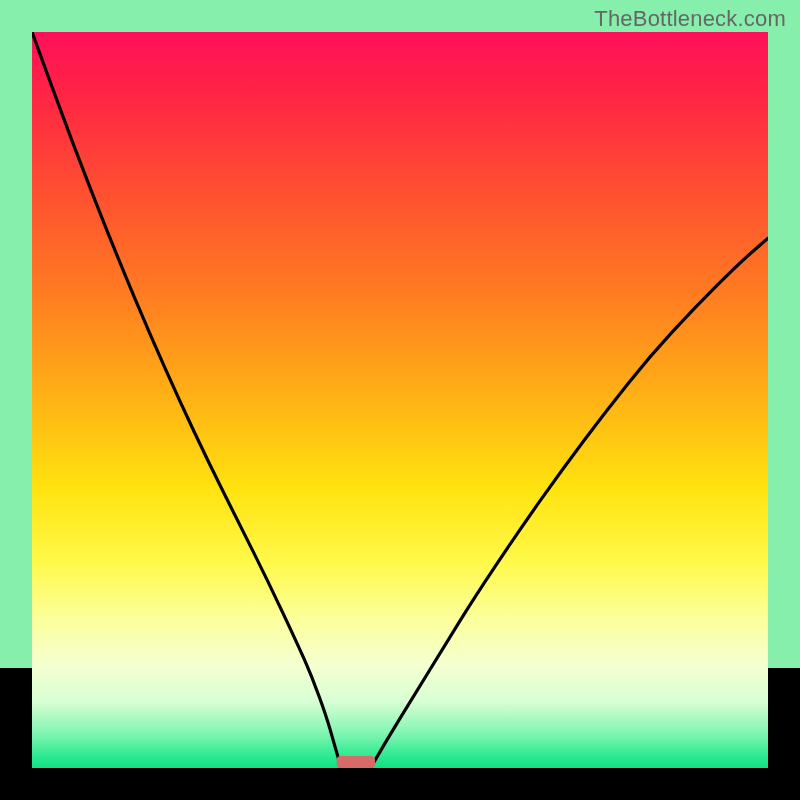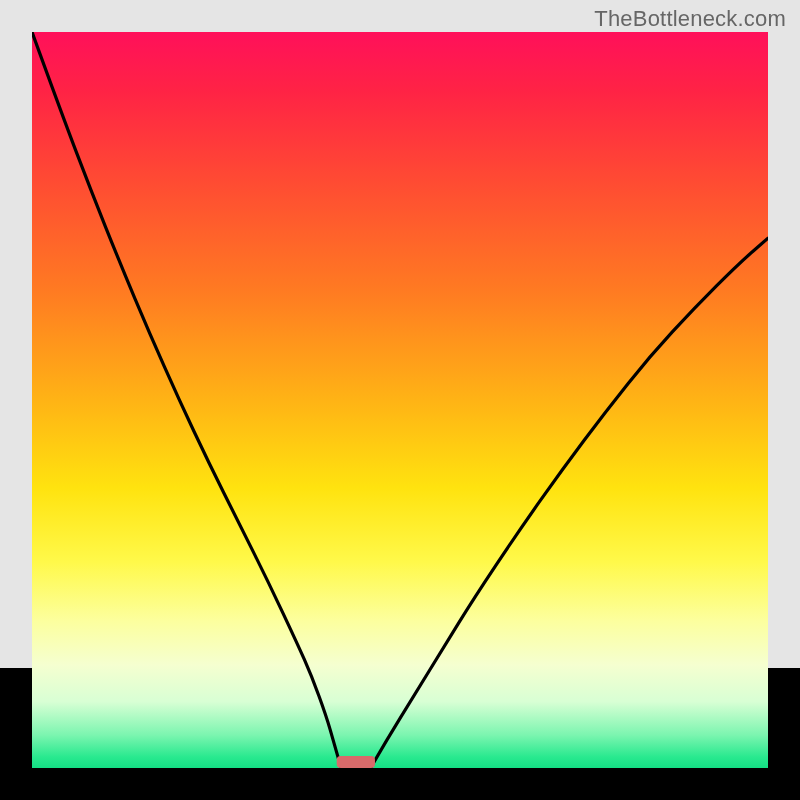--- a/index.html
+++ b/index.html
@@ -10,21 +10,21 @@
     background: #000;
     position: relative;
     font-family: Arial, Helvetica, sans-serif;
   }
   .frame {
     position: absolute;
     top: 0;
     left: 0;
     width: 800px;
     height: 668px;
-    background: #e5e5e5;
+    background: #86efac;
   }
   .watermark {
     position: absolute;
     top: 6px;
     right: 14px;
     color: #666;
     font-size: 22px;
     font-weight: 500;
     letter-spacing: 0.2px;
     z-index: 10;

